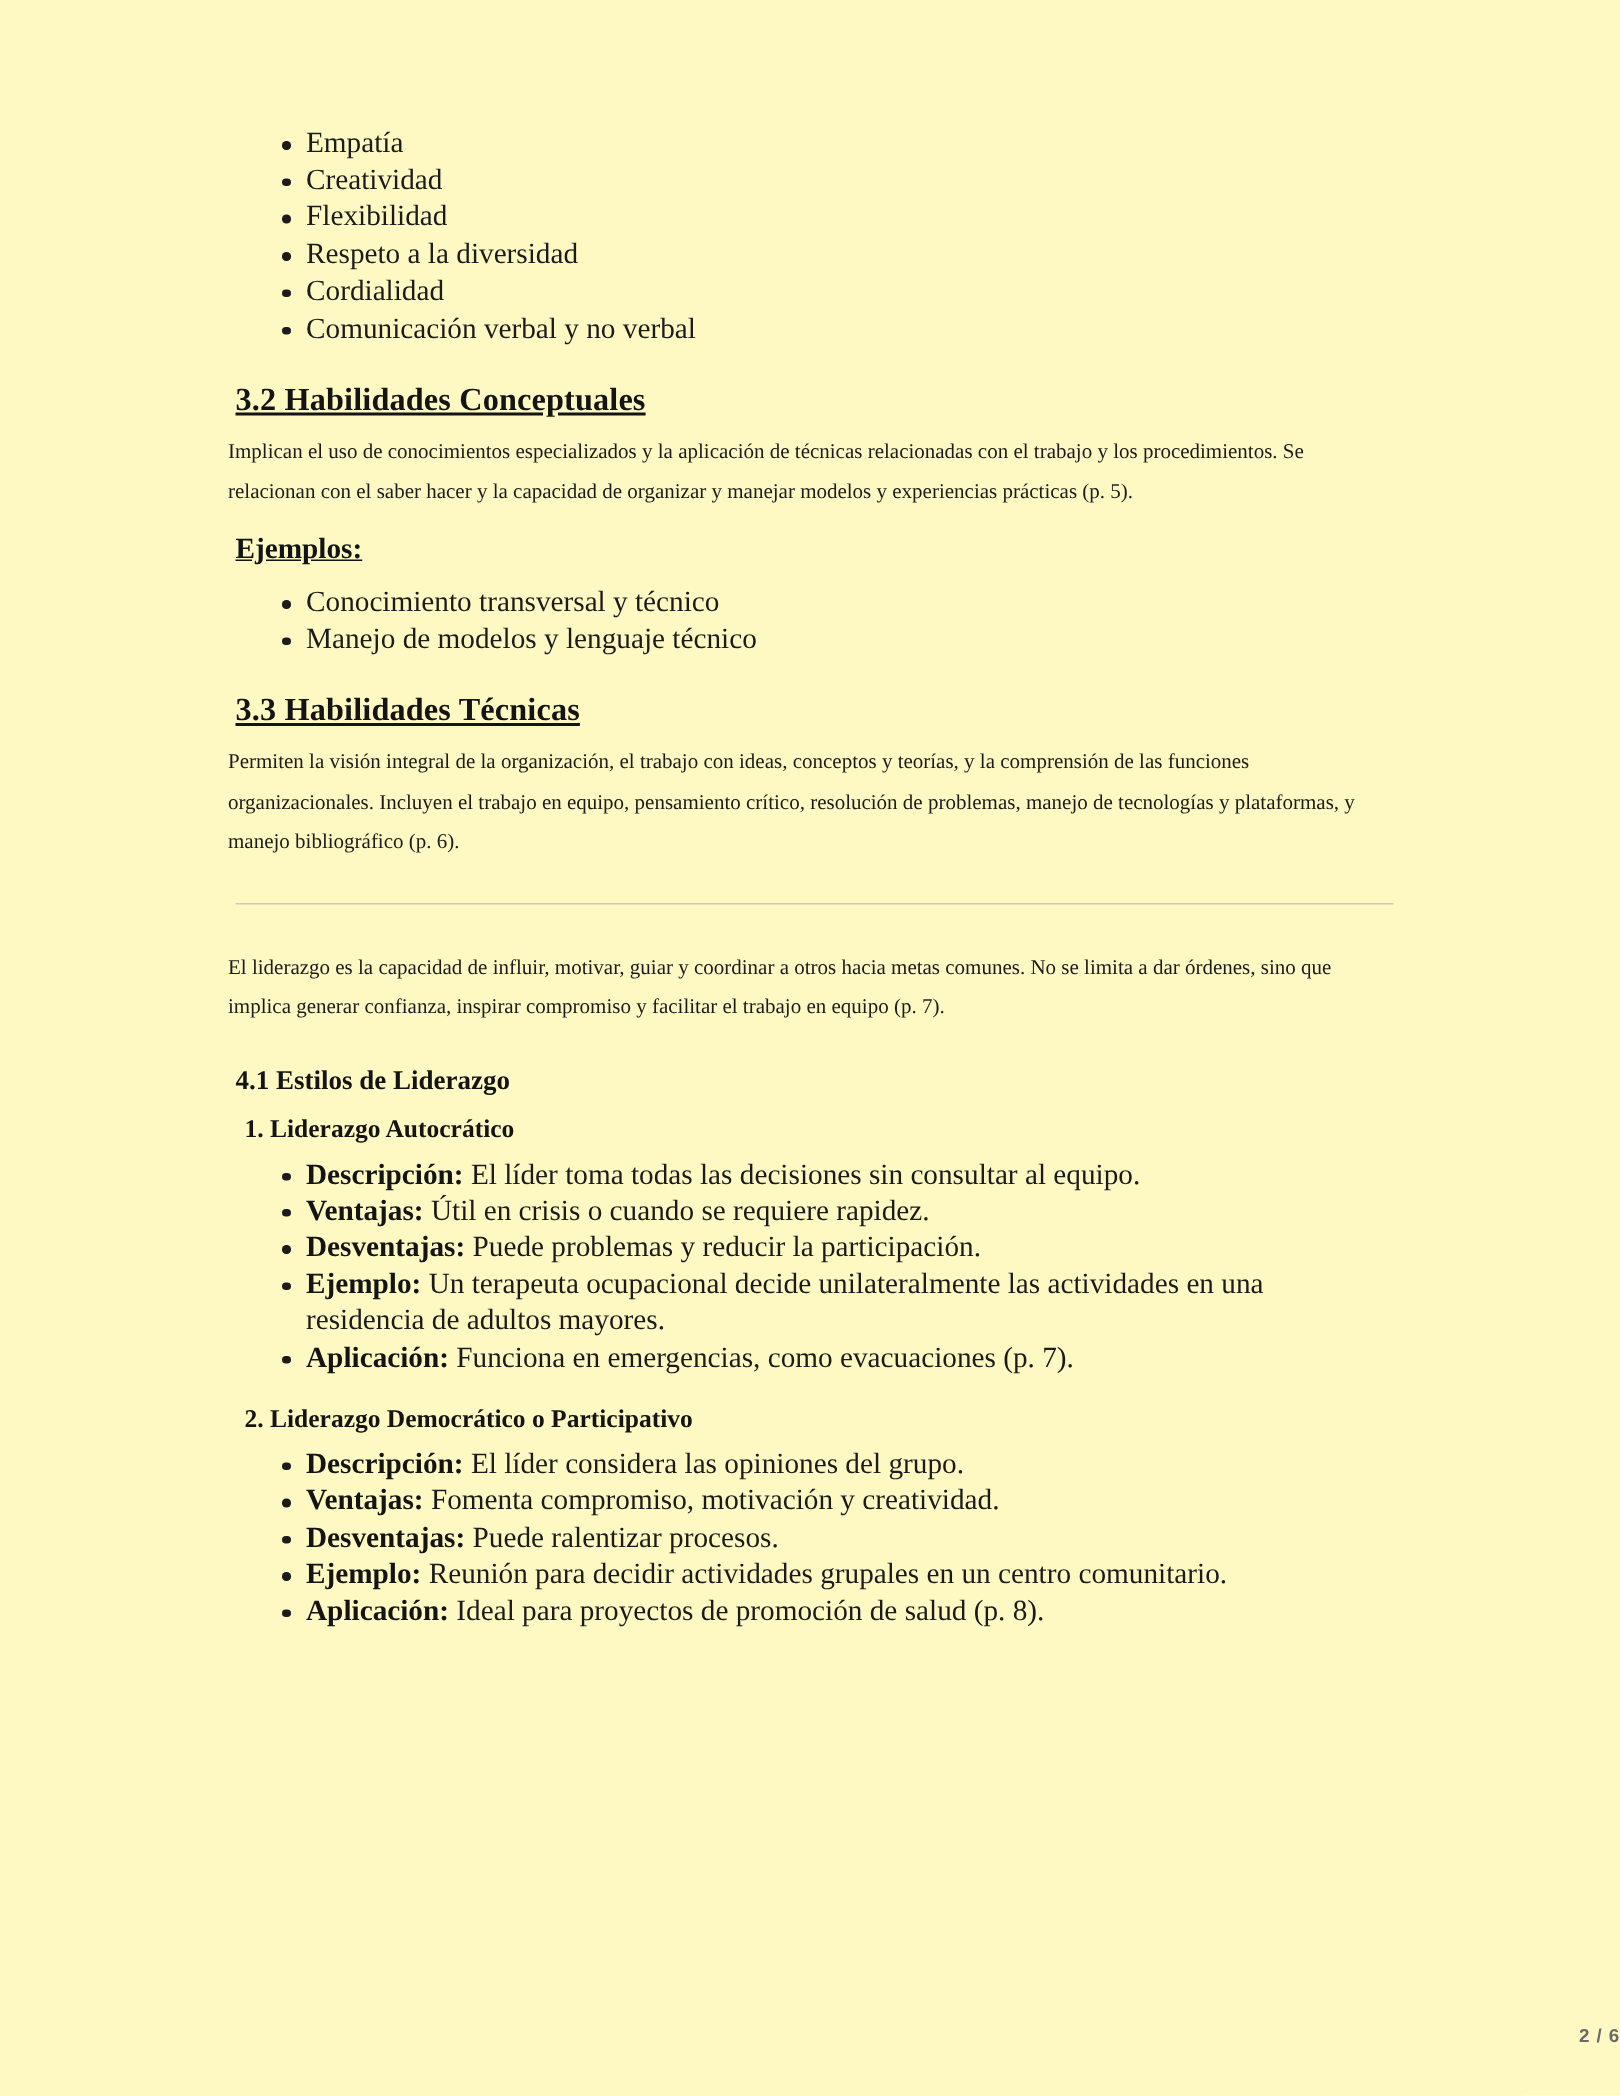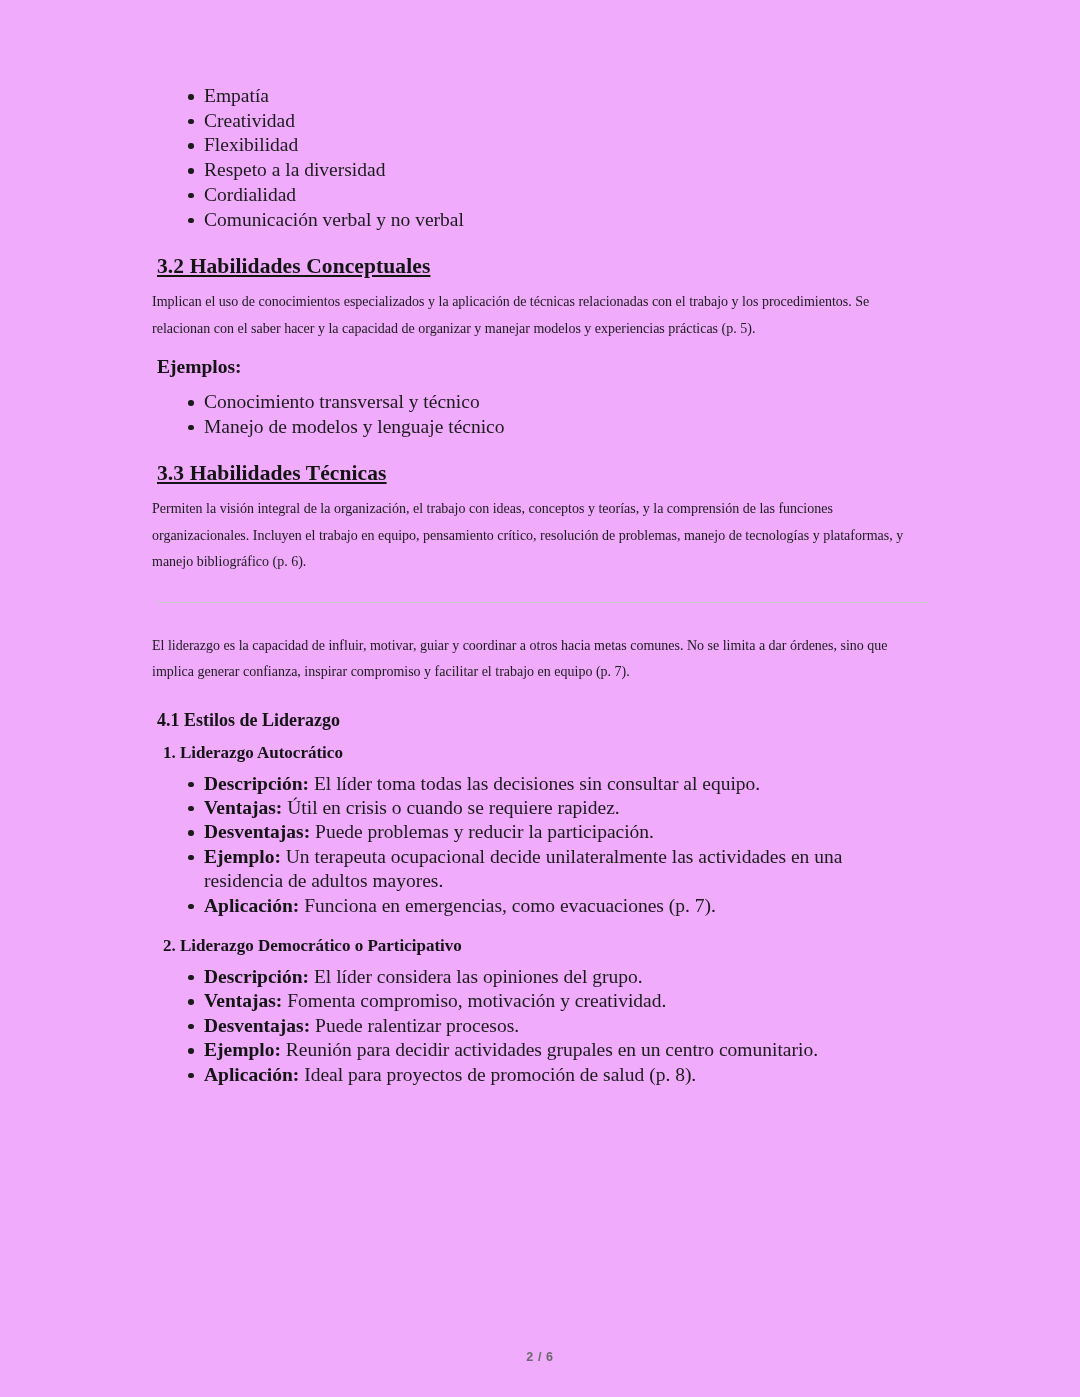--- a/index.html
+++ b/index.html
@@ -15,21 +15,21 @@
     font-family: "Liberation Serif", "DejaVu Serif", serif;
     color: #1b1b1b;
     overflow: hidden;
   }
 
   .page {
     position: absolute;
     top: 0; left: 0;
     width: 1080px;
     height: 1397px;
-    background: #f0abfc;
+    background: #fef9c3;
     box-sizing: border-box;
   }
 
   .content {
     position: absolute;
     left: 152px;
     top: 84px;
     width: 772px;
   }
 
@@ -106,20 +106,21 @@
     color: #1b1b1b;
   }
 
   p.bold-label {
     font-size: 19.5px;
     font-weight: bold;
     margin: 0;
     padding: 0;
     color: #141414;
     margin-left: 5px;
+    text-decoration: underline;
   }
 
   p.numbered {
     font-size: 17px;
     font-weight: bold;
     margin: 0;
     padding: 0;
     color: #141414;
     margin-left: 11px;
   }
@@ -147,21 +148,21 @@
   .sp-7  { height: 20px; }
   .sp-9  { height: 12px; }
   .sp-10 { height: 24px; }
 
   
   .footer {
     position: absolute;
     left: 0;
     top: 1350px;
     width: 1080px;
-    text-align: center;
+    text-align: right;
     font-family: "Liberation Sans", "DejaVu Sans", sans-serif;
     font-size: 12.5px;
     font-weight: bold;
     color: #6a6a6a;
     letter-spacing: 0.6px;
   }
 </style>
 </head>
 <body>
 

